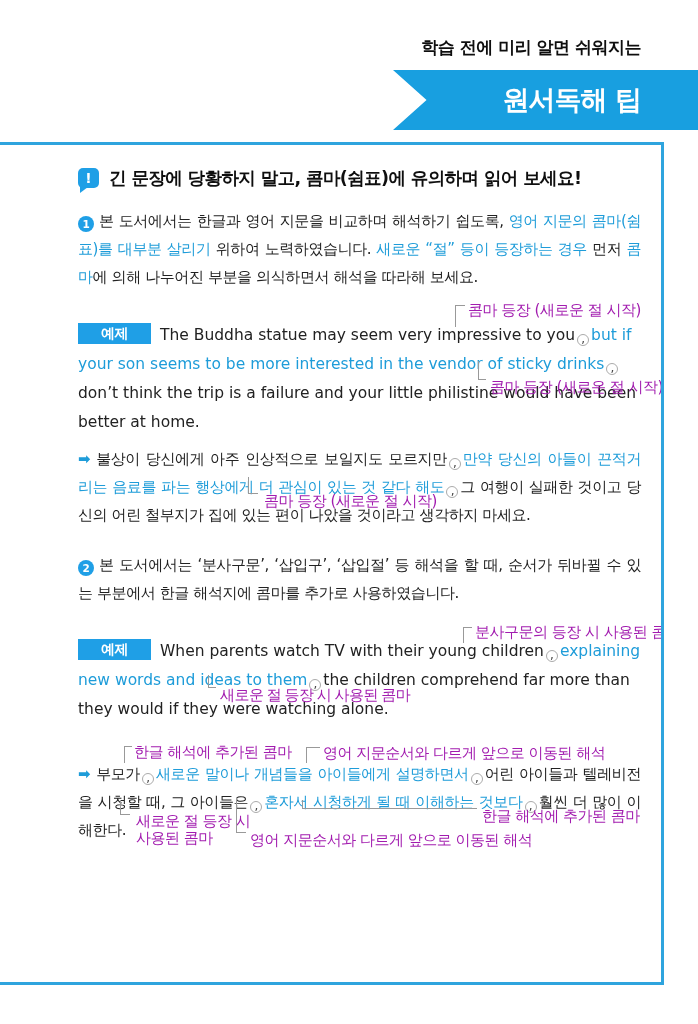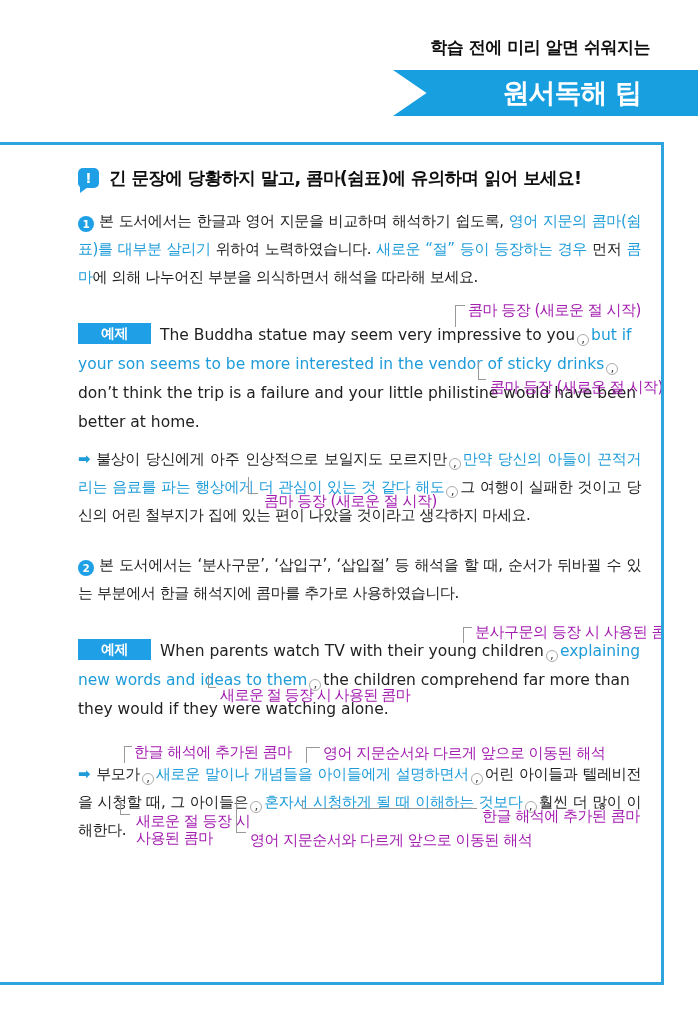--- a/index.html
+++ b/index.html
@@ -3,25 +3,25 @@
 <meta charset="utf-8">
 <style>
   * { margin:0; padding:0; box-sizing:border-box; }
   html,body { background:#ffffff; }
   .page {
     position:relative; width:698px; height:1024px; background:#fff;
     font-family:"DejaVu Sans", sans-serif; color:#1c1c1c; overflow:hidden;
   }
   
   .pre-title {
-    position:absolute; top:36px; right:48px;
+    position:absolute; top:36px; right:57px;
     font-size:17px; font-weight:bold; color:#0e0e0e; letter-spacing:-0.5px;
   }
   .banner {
-    position:absolute; top:70px; left:393px; width:305px; height:46px;
+    position:absolute; top:70px; left:393px; width:305px; height:60px;
     background:#189fe0;
     -webkit-clip-path:polygon(0 0,100% 0,100% 100%,0 100%,11% 50%);
     clip-path:polygon(0 0,100% 0,100% 100%,0 100%,11% 50%);
   }
   .banner-text {
     position:absolute; right:57px; top:50%; transform:translateY(-50%);
     color:#fff; font-size:27px; font-weight:bold; letter-spacing:-1px;
   }
   
   .main-box {

